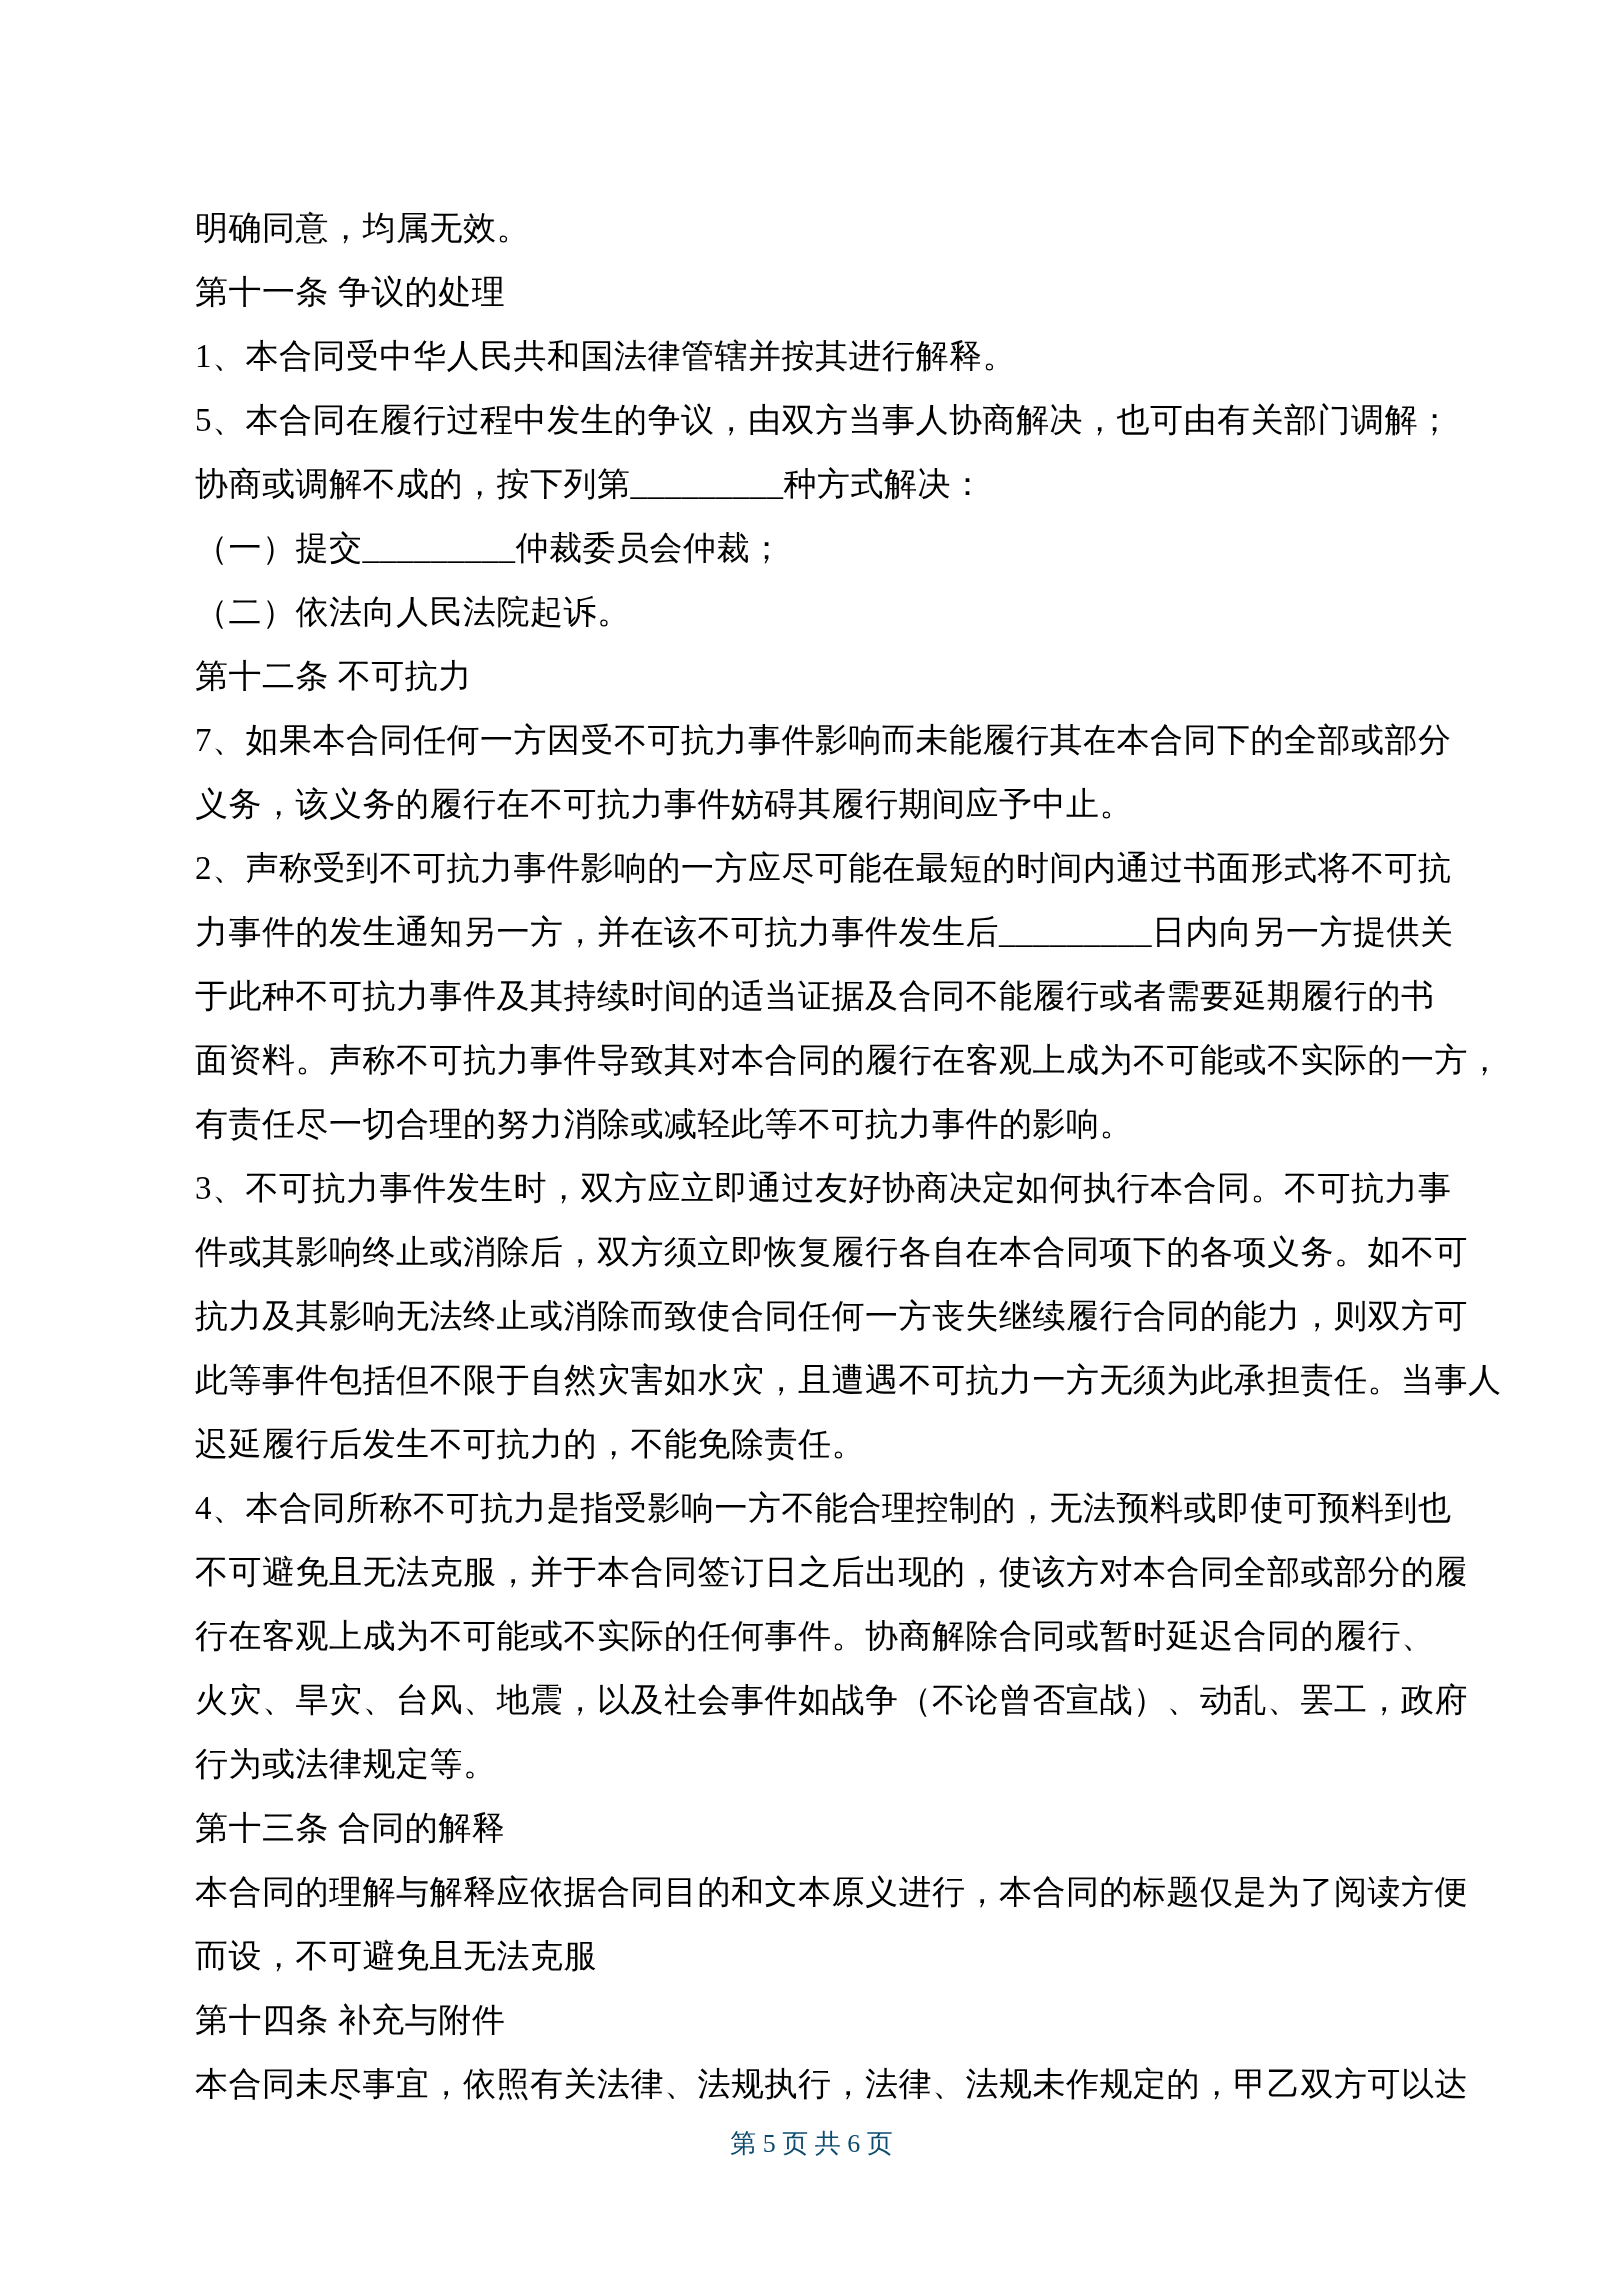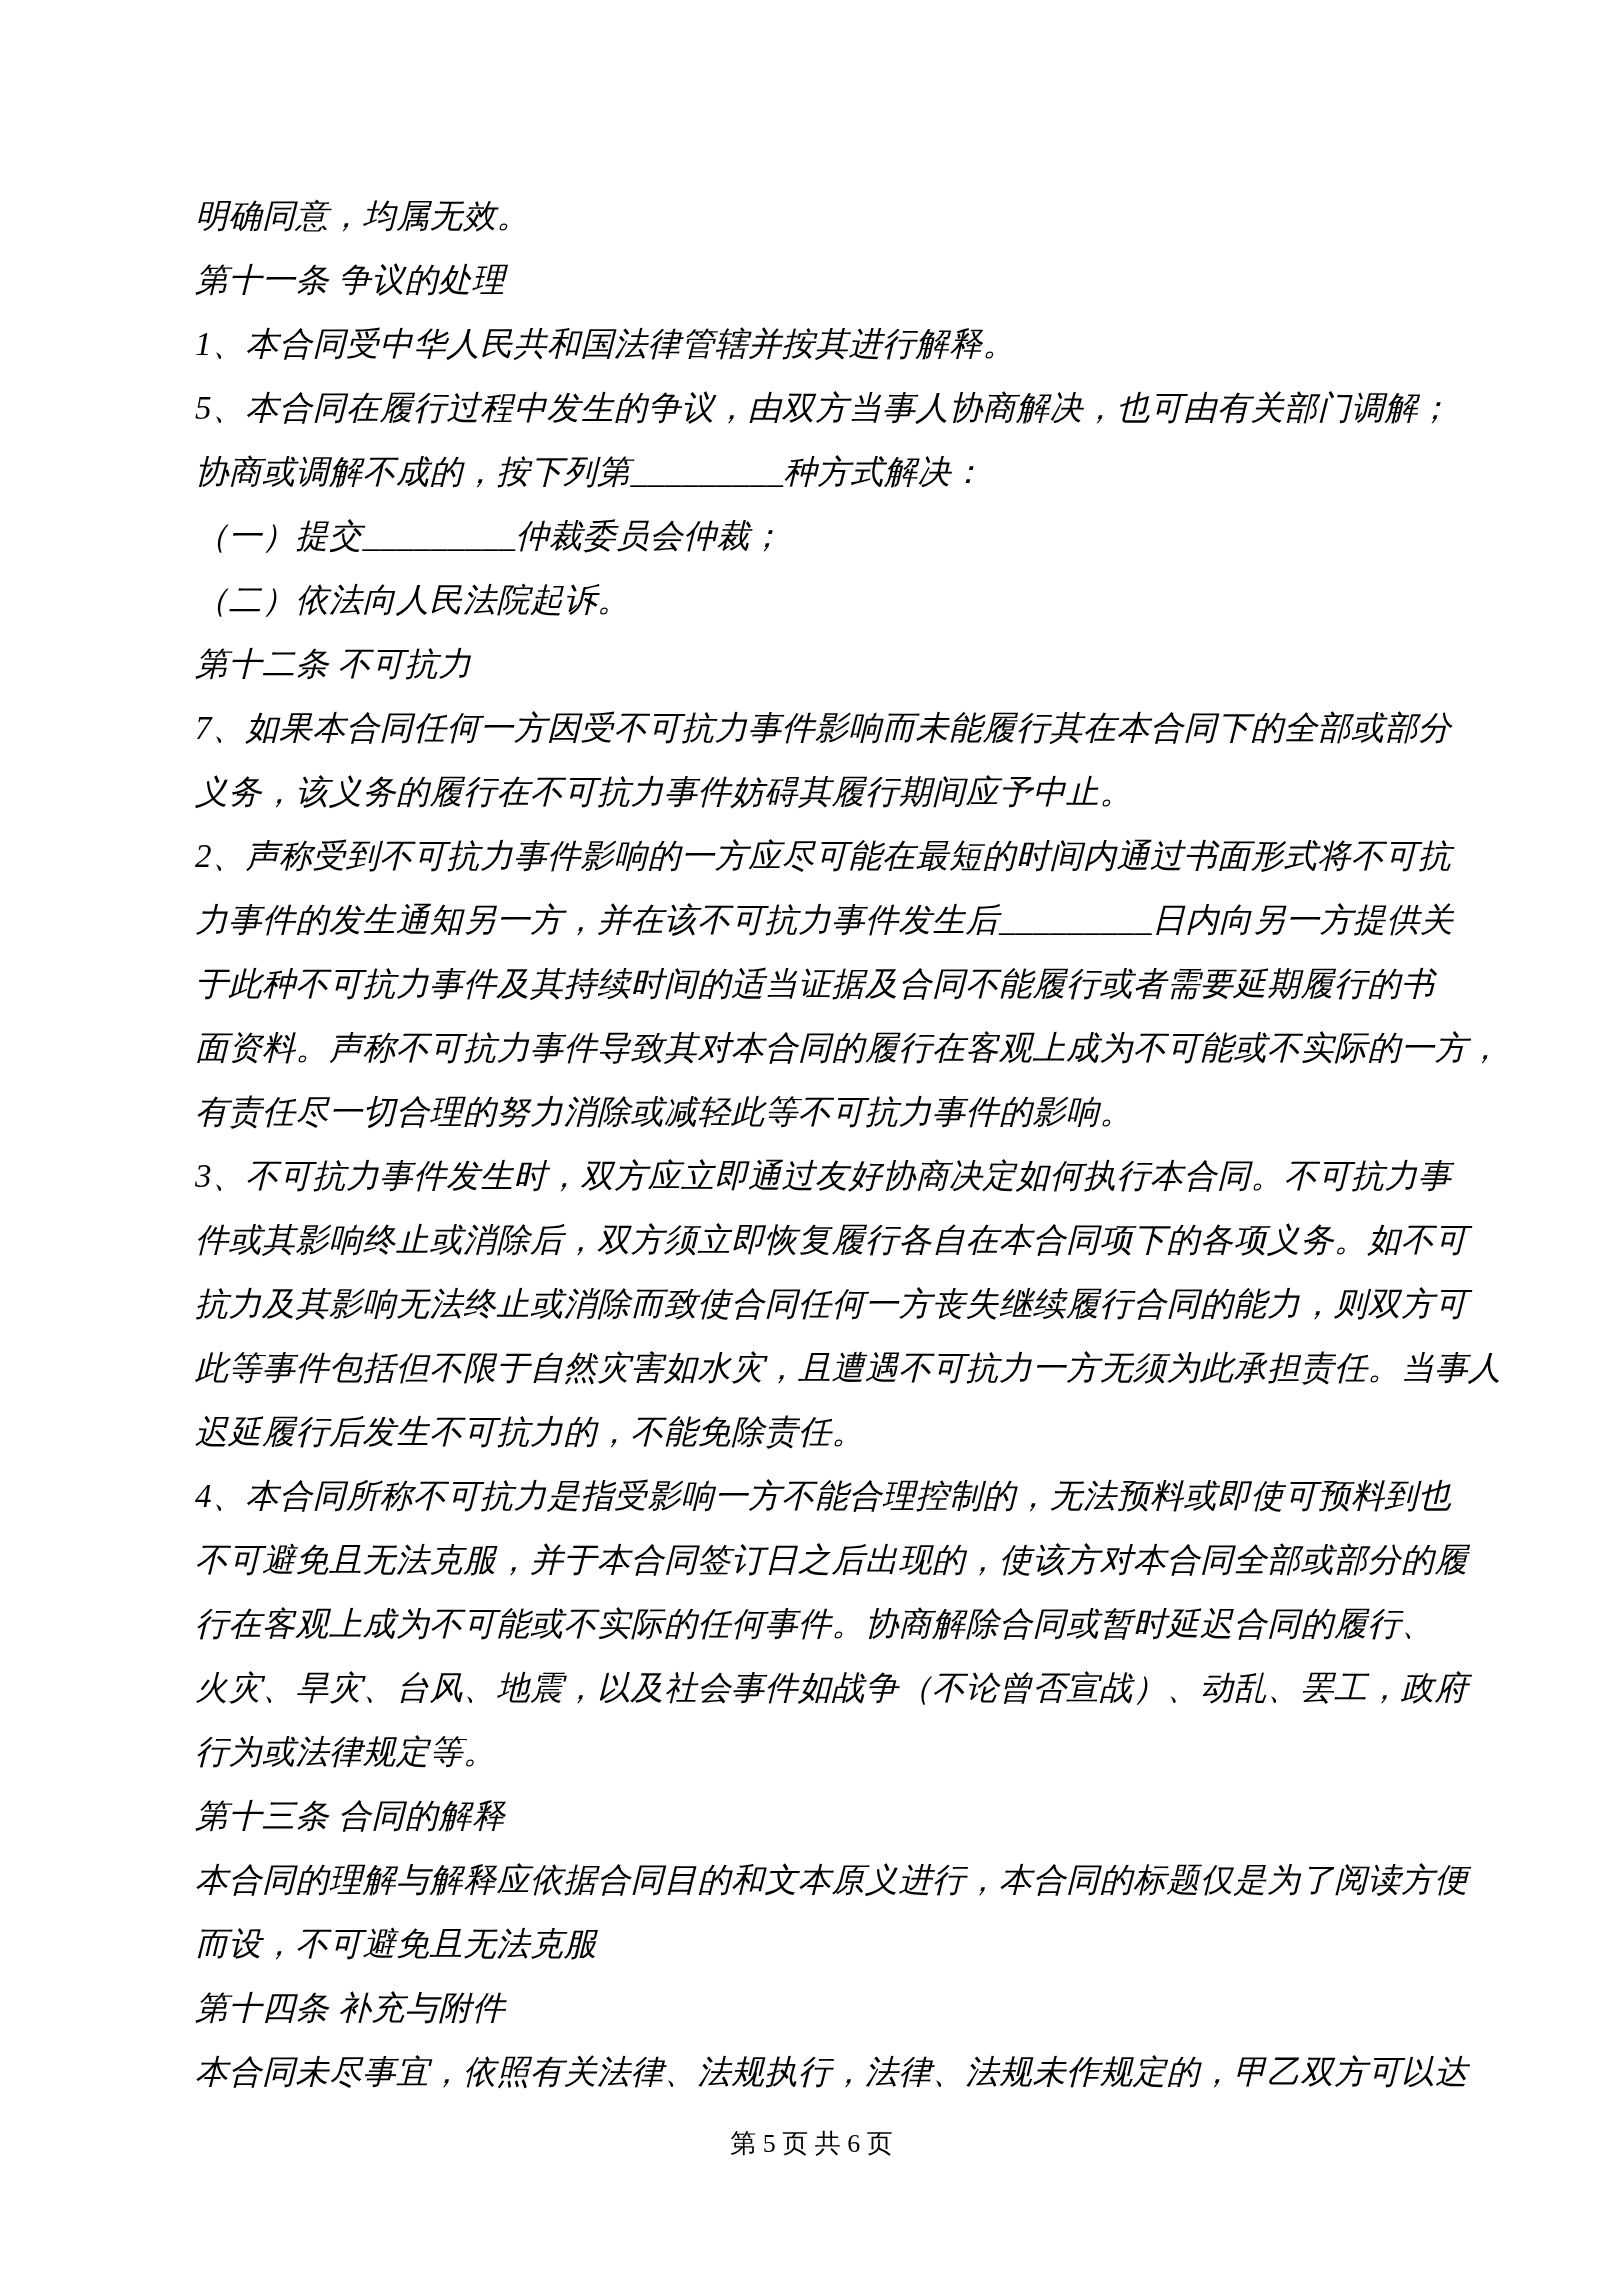--- a/index.html
+++ b/index.html
@@ -12,42 +12,41 @@
     width: 1623px;
     height: 2294px;
     background: #ffffff;
     color: #000000;
     font-family: "Liberation Serif", "DejaVu Serif", serif;
     overflow: hidden;
   }
   .content {
     position: absolute;
     left: 195px;
-    top: 184px;
+    top: 196px;
     width: 1364px;
-    font-style: italic;
   }
   .line {
     height: 64px;
     line-height: 64px;
     font-size: 33px;
     letter-spacing: 0.5px;
     white-space: pre;
     color: #000000;
   }
   .footer {
     position: absolute;
     left: 0;
     top: 2124px;
     width: 100%;
     text-align: center;
     font-size: 26px;
     line-height: 40px;
     white-space: pre;
-    color: #000000;
+    color: #0c4a6e;
   }
 </style>
 </head>
 <body>
 
 <div class="page">
   <div class="content">
     <div class="line">明确同意，均属无效。</div>
     <div class="line">第十一条 争议的处理</div>
     <div class="line">1、本合同受中华人民共和国法律管辖并按其进行解释。</div>

